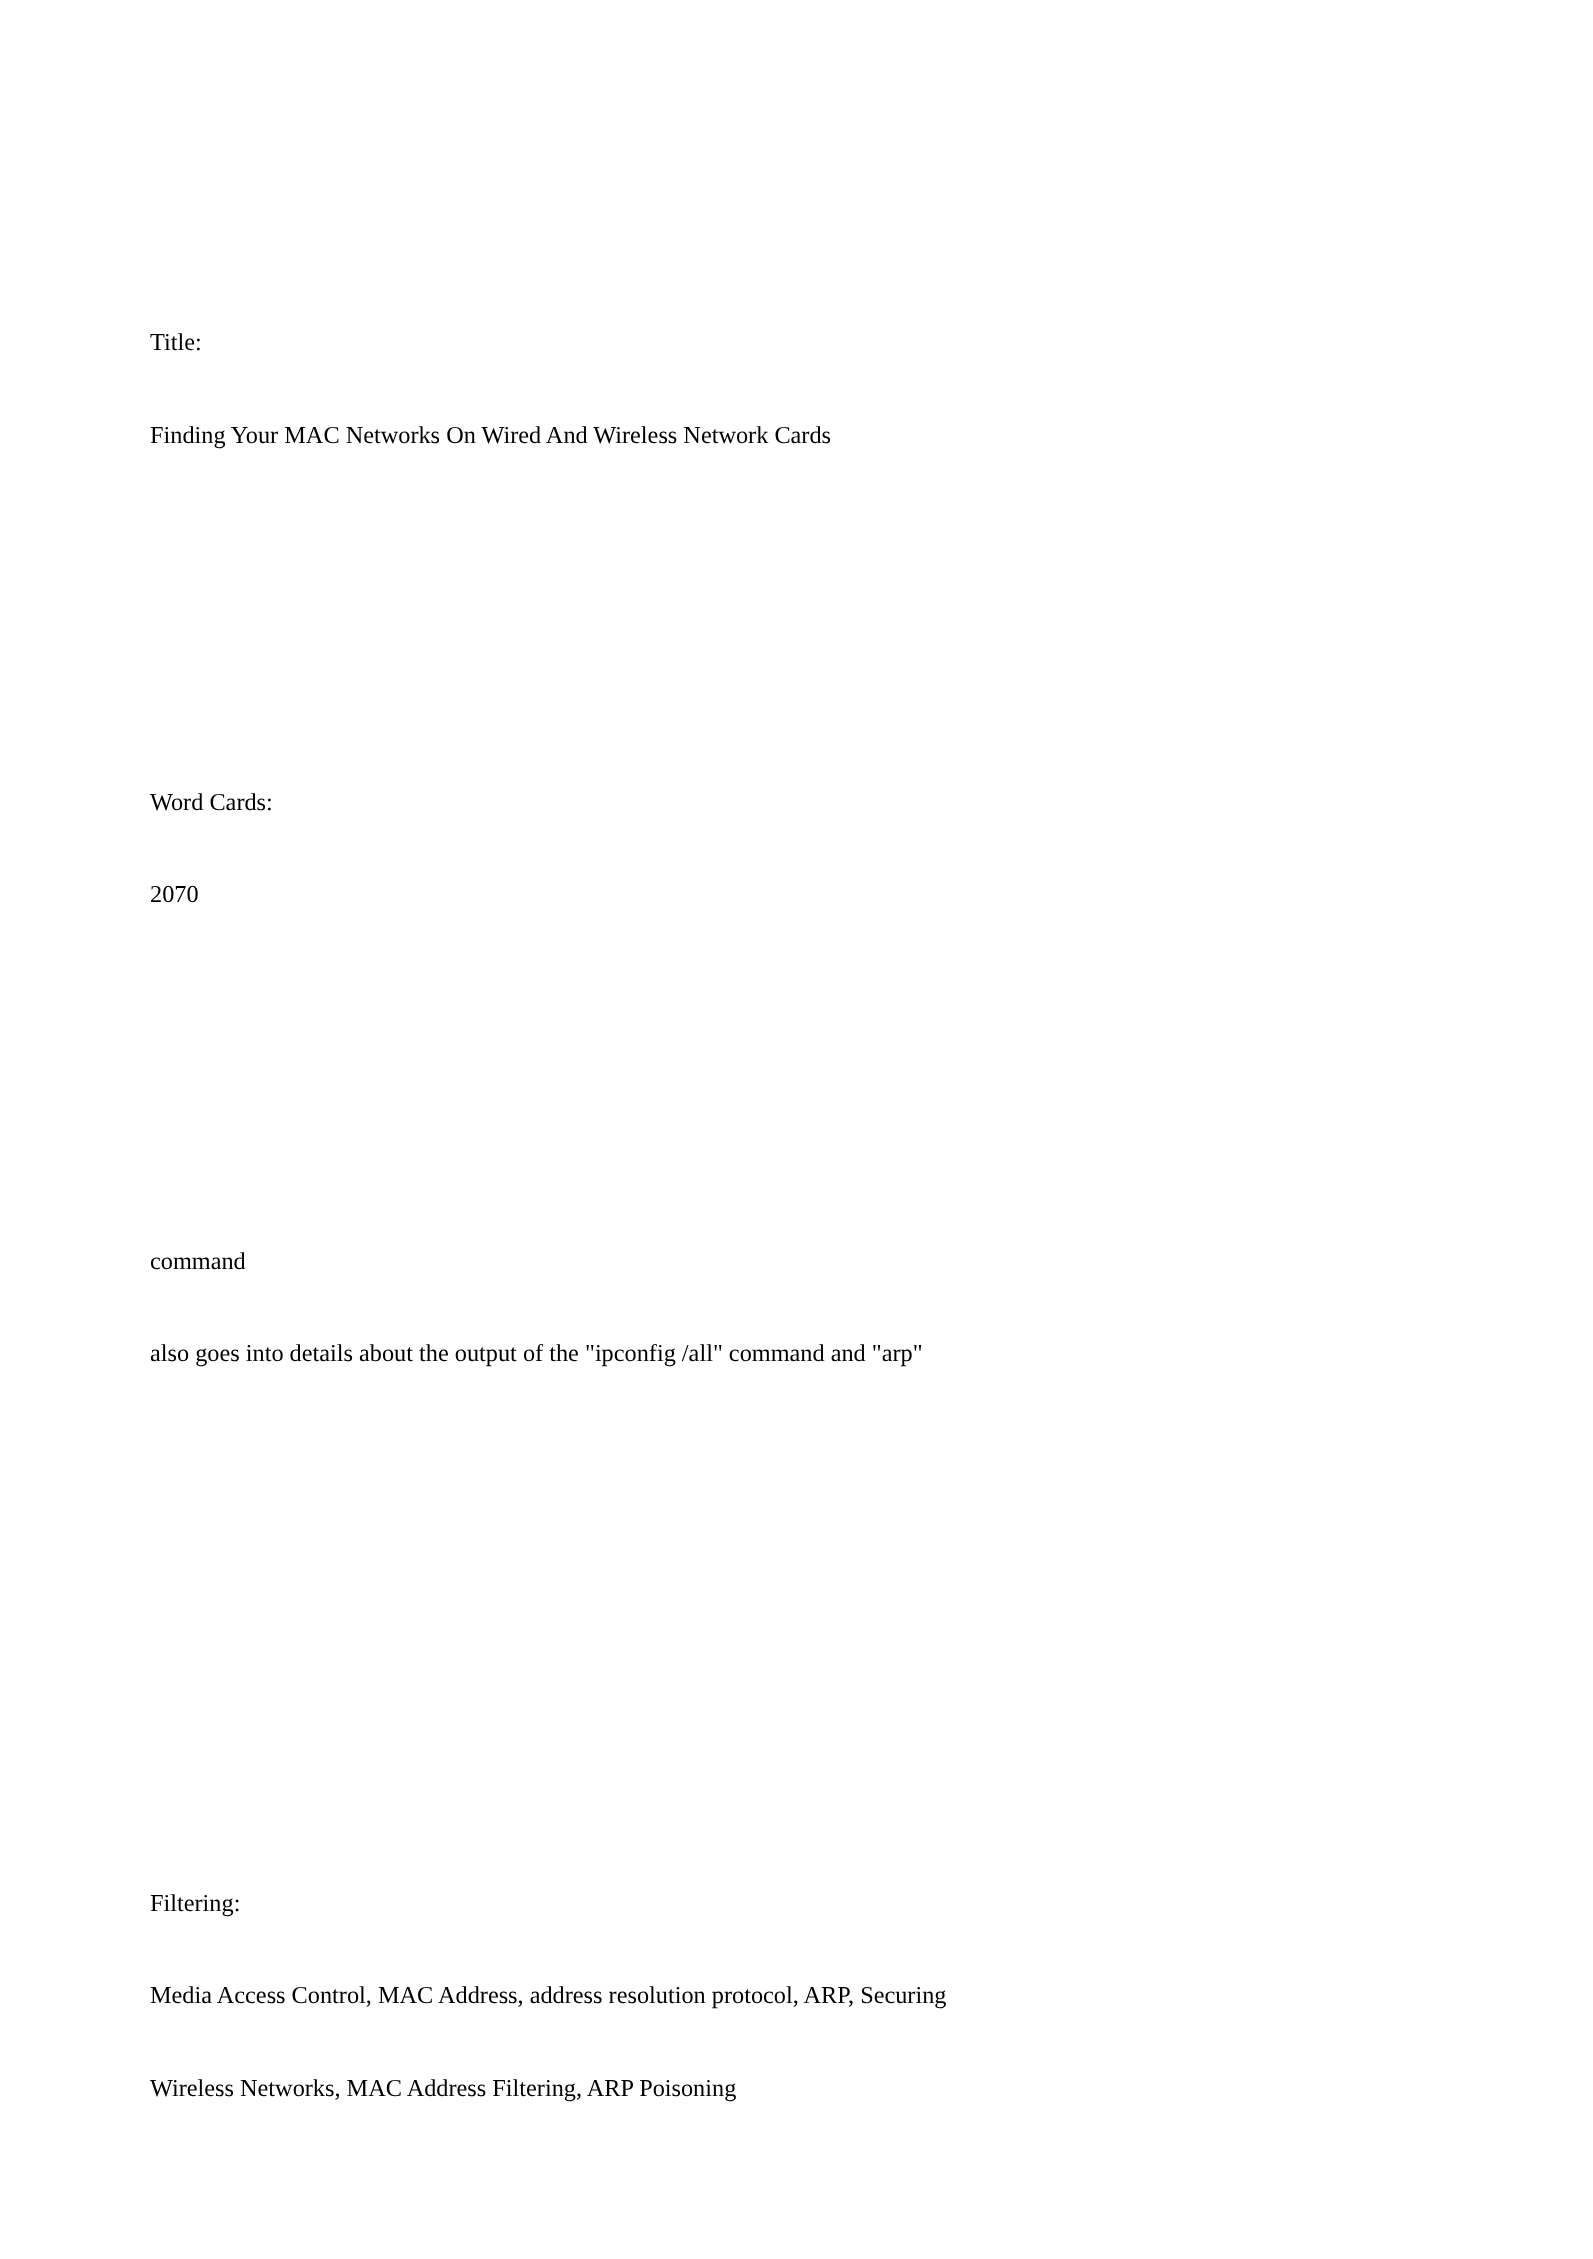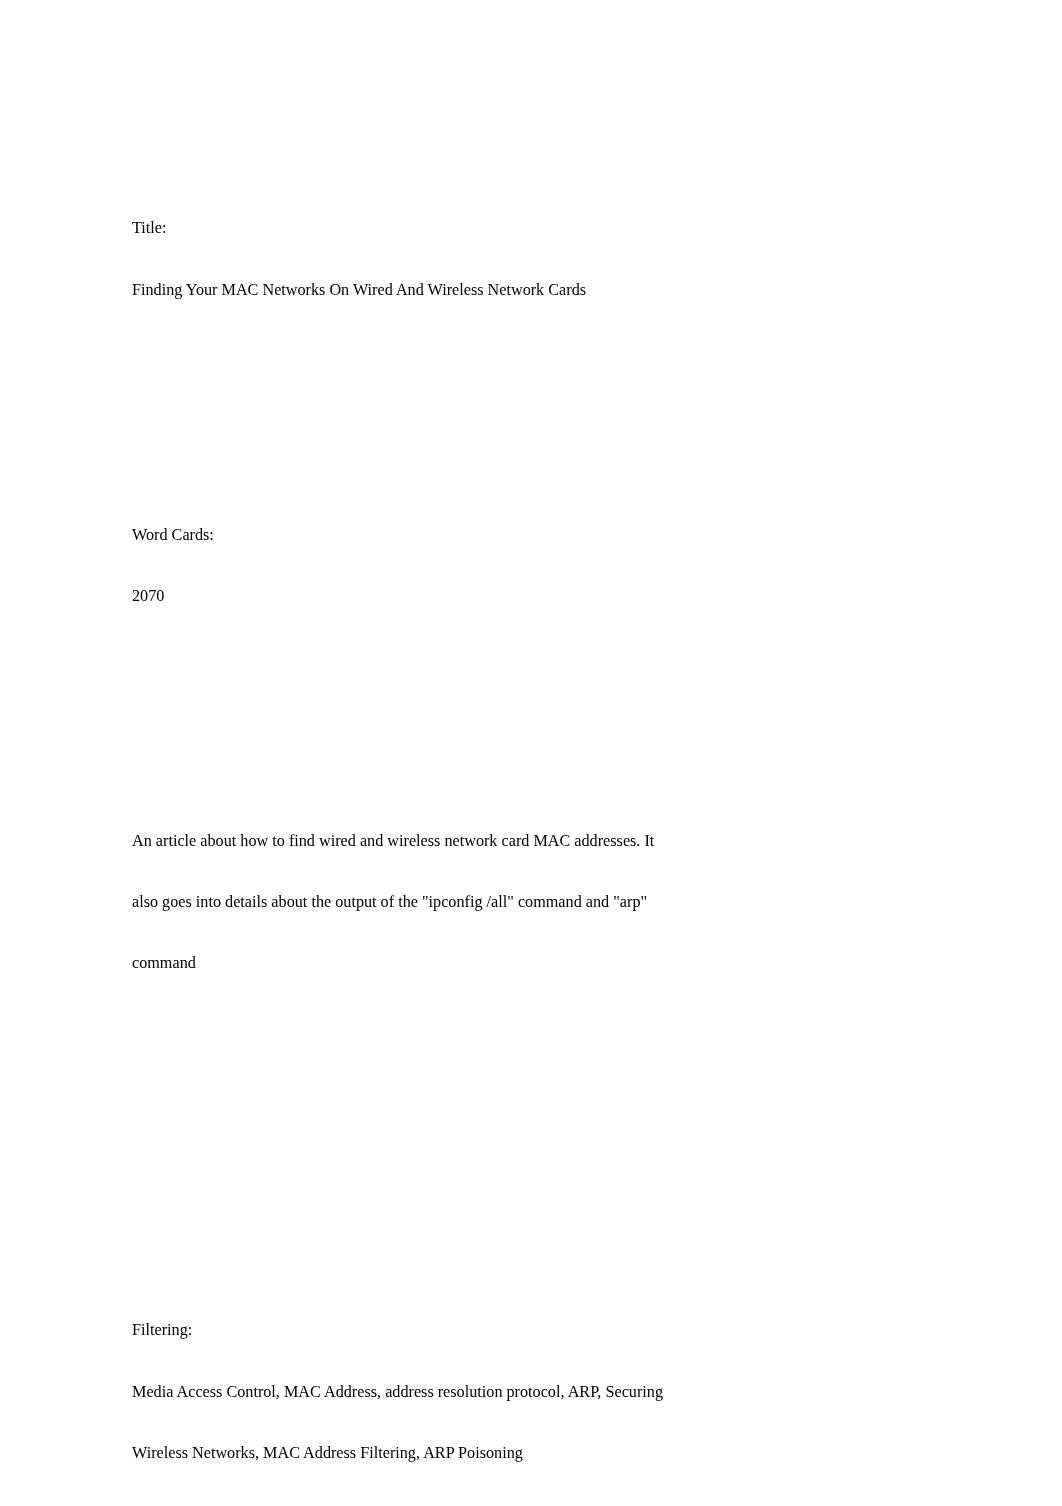--- a/index.html
+++ b/index.html
@@ -29,21 +29,20 @@
     width: 900px;
     font-size: 16.2px;
     line-height: 20.4px;
     color: #000000;
     white-space: pre-wrap;
     font-family: "Liberation Serif", "DejaVu Serif", serif;
   }
   .block {
     white-space: pre-wrap;
     font-family: "Liberation Serif", "DejaVu Serif", serif;
-    margin-left: 32px;
   }
   .line {
     white-space: pre;
     display: block;
     min-height: 20.4px;
     font-family: "Liberation Serif", "DejaVu Serif", serif;
   }
   .blank {
     display: block;
     height: 20.4px;
@@ -64,23 +63,22 @@
 
     
     <div class="block">
       <span class="line">Word Cards:</span>
       <span class="line">2070</span>
     </div>
     <span class="blank"></span>
 
     
     <div class="block">
-      <span class="line">An article about how to find wired and wireless network card MAC addresses. It</span>
+      <span class="line">command</span>
       <span class="line">also goes into details about the output of the "ipconfig /all" command and "arp"</span>
-      <span class="line">command</span>
     </div>
     <span class="blank"></span>
     <span class="blank"></span>
     <span class="blank"></span>
 
     
     <div class="block">
       <span class="line">Filtering:</span>
       <span class="line">Media Access Control, MAC Address, address resolution protocol, ARP, Securing</span>
       <span class="line">Wireless Networks, MAC Address Filtering, ARP Poisoning</span>

